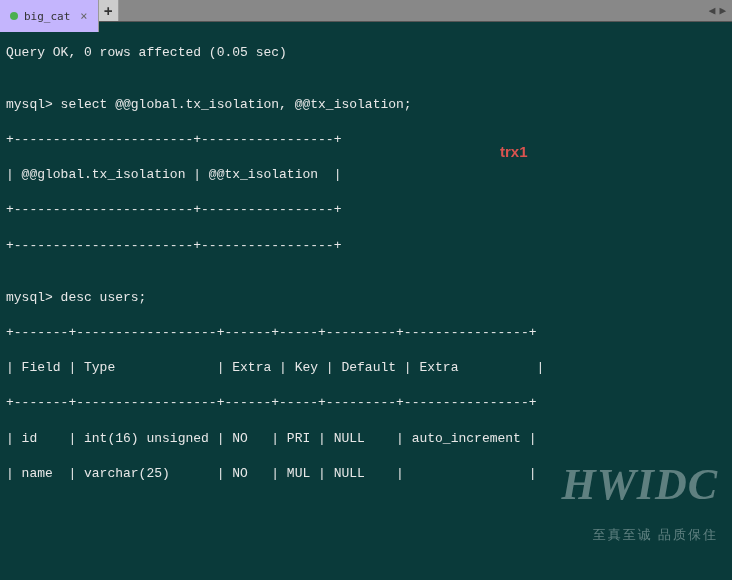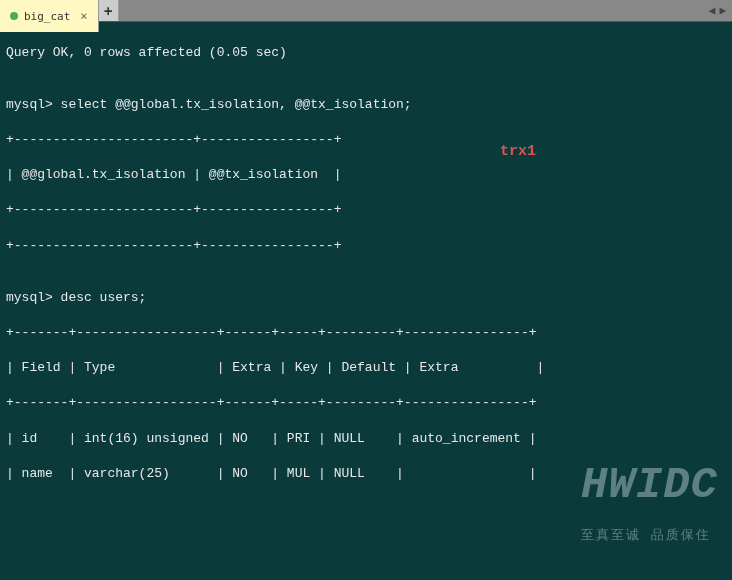--- a/index.html
+++ b/index.html
@@ -15,21 +15,21 @@
   }
   
   .tab-bar {
     height: 22px;
     background: #888;
     display: flex;
     align-items: stretch;
     border-bottom: 1px solid #555;
   }
   .tab {
-    background: #fef9c3;
+    background: #c4b5fd;
     color: #333;
     padding: 16px 10px;
     display: flex;
     align-items: center;
     gap: 6px;
     font-size: 11px;
     border-right: 1px solid #999;
   }
   .tab .dot {
     width: 8px; height: 8px; border-radius: 50%; background: #4caf50;
@@ -67,32 +67,32 @@
     white-space: pre;
     color: #e8e8e8;
     position: relative;
   }
   .line { white-space: pre; font-family: Liberation Mono, monospace; }
   .trx-label {
     position: absolute;
     left: 500px;
     top: 120px;
     color: #d9534f;
-    font-family: Liberation Mono, monospace;
+    font-family: Liberation Sans, sans-serif;
     font-weight: bold;
     font-size: 15px;
   }
   
   .watermark {
     position: absolute;
     right: 14px;
     bottom: 36px;
-    text-align: left;
+    text-align: right;
     color: rgba(200, 215, 215, 0.45);
-    font-family: Liberation Mono, monospace;
+    font-family: Liberation Serif, serif;
     pointer-events: none;
   }
   .watermark .big {
     font-size: 44px;
     font-weight: bold;
     font-style: italic;
     letter-spacing: 1px;
   }
   .watermark .small {
     font-size: 13px;

